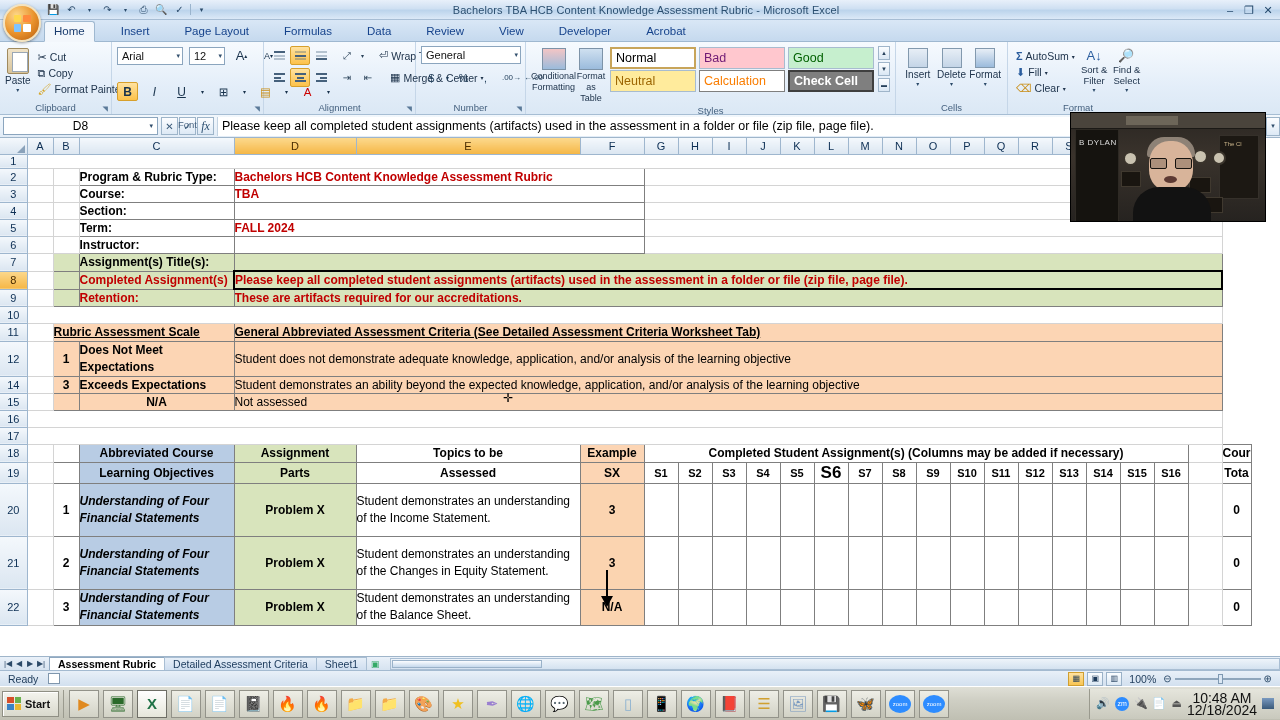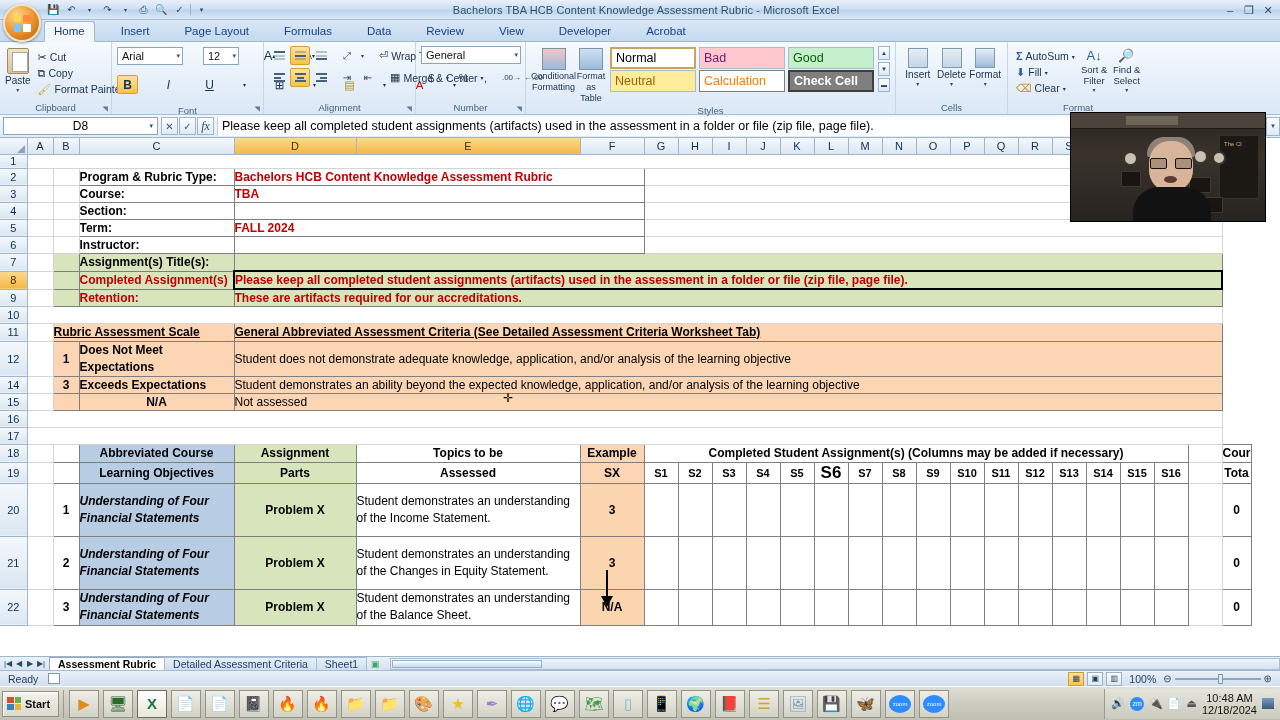--- a/index.html
+++ b/index.html
@@ -66,21 +66,21 @@
               padding:1px 3px;cursor:default;white-space:nowrap;height:16px;}
   .ico{ display:inline-block; font-size:11px; line-height:1; }
 
   .clipboard-icon{
     width:22px;height:26px;background:linear-gradient(to bottom,#f0e3c8,#d8c49b);
     border:1px solid #a08a5e;border-radius:2px;position:relative;
   }
   .clipboard-icon:after{content:"";position:absolute;left:4px;top:3px;width:14px;height:18px;
     background:#fff;border:1px solid #9aa7b5;}
 
-  .font-row{ display:flex;align-items:center;gap:20px;margin-bottom:10px;}
+  .font-row{ display:flex;align-items:center;gap:6px;margin-bottom:17px;}
   .combo{ background:#fff;border:1px solid #8ba5be;height:18px;display:flex;align-items:center;
           padding:0 2px 0 4px;font-size:11px;color:#111;justify-content:space-between;cursor:default;}
   .combo .arw{ font-size:7px;color:#33506e;margin-left:3px;}
   .fbtn{ width:21px;height:19px;border:1px solid transparent;display:flex;align-items:center;
          justify-content:center;font-size:11.5px;color:#18324c;cursor:default;border-radius:2px;}
   .fbtn.on{ background:linear-gradient(to bottom,#ffe2a0,#fdc24a);border:1px solid #d7a02c;}
   .fbtn b,.fbtn i,.fbtn u{ font-size:12px; }
 
   .al-row{ display:flex;gap:1px;margin-bottom:3px;align-items:center;}
   .albtn{ width:20px;height:19px;display:flex;align-items:center;justify-content:center;
@@ -231,21 +231,21 @@
   .startflag{width:14px;height:13px;display:grid;grid-template-columns:1fr 1fr;grid-gap:1px;}
   .startflag i{display:block;}
   .qlaunch{display:flex;align-items:center;gap:2px;padding:0 4px;border-left:1px solid #9a9a8e;}
   .tbbtn{ width:30px;height:28px;margin:0 1px; display:flex;align-items:center;justify-content:center;
           background:linear-gradient(to bottom,#eeeee6,#d2d2c6);border:1px solid #93938a;cursor:default;
           position:relative;}
   .tbbtn.active{background:linear-gradient(to bottom,#fff,#e6e6da);border:1px solid #6e6e66;}
   .tbbtn.zoom{background:linear-gradient(to bottom,#eeeee6,#d2d2c6);}
   .tray{ margin-left:auto;height:30px;display:flex;align-items:center;gap:5px;padding:0 6px;
          background:linear-gradient(to bottom,#e5e5dc,#c9c9bd);border-left:1px solid #9a9a8e;}
-  .clock{font-size:11px;color:#111;text-align:center;line-height:12px;cursor:default;}
+  .clock{font-size:14px;color:#111;text-align:center;line-height:12px;cursor:default;}
 
   
   .gi{width:22px;height:22px;display:flex;align-items:center;justify-content:center;font-size:15px;border-radius:2px;}
 </style>
 </head>
 <body>
 
 <div class="titlebar">
   <div class="qat">
     <div class="qat-btn">💾</div>
@@ -882,20 +882,23 @@
   <div class="arrow-down">
     <div class="shaft"></div>
       <div class="head"></div>
   </div>
   <div class="mousecur">✛</div>
 </div>
 
 <div class="webcam">
   <div class="wc-wall"></div>
   <div class="wc-ceil"></div>
+  <div class="wc-poster">
+    <span>B DYLAN</span>
+  </div>
   <div class="wc-poster2">
     <span>The Cl</span>
   </div>
   <div class="wc-plate" style="left:52px;top:38px;width:15px;height:15px"></div>
   <div class="wc-plate" style="left:122px;top:36px;width:15px;height:15px"></div>
   <div class="wc-plate" style="left:141px;top:38px;width:14px;height:14px"></div>
   <div class="wc-frame" style="left:50px;top:58px;width:20px;height:16px"></div>
   <div class="wc-frame" style="left:118px;top:64px;width:22px;height:16px"></div>
   <div class="wc-frame" style="left:128px;top:84px;width:24px;height:16px"></div>
   <div class="wc-hair"></div>

